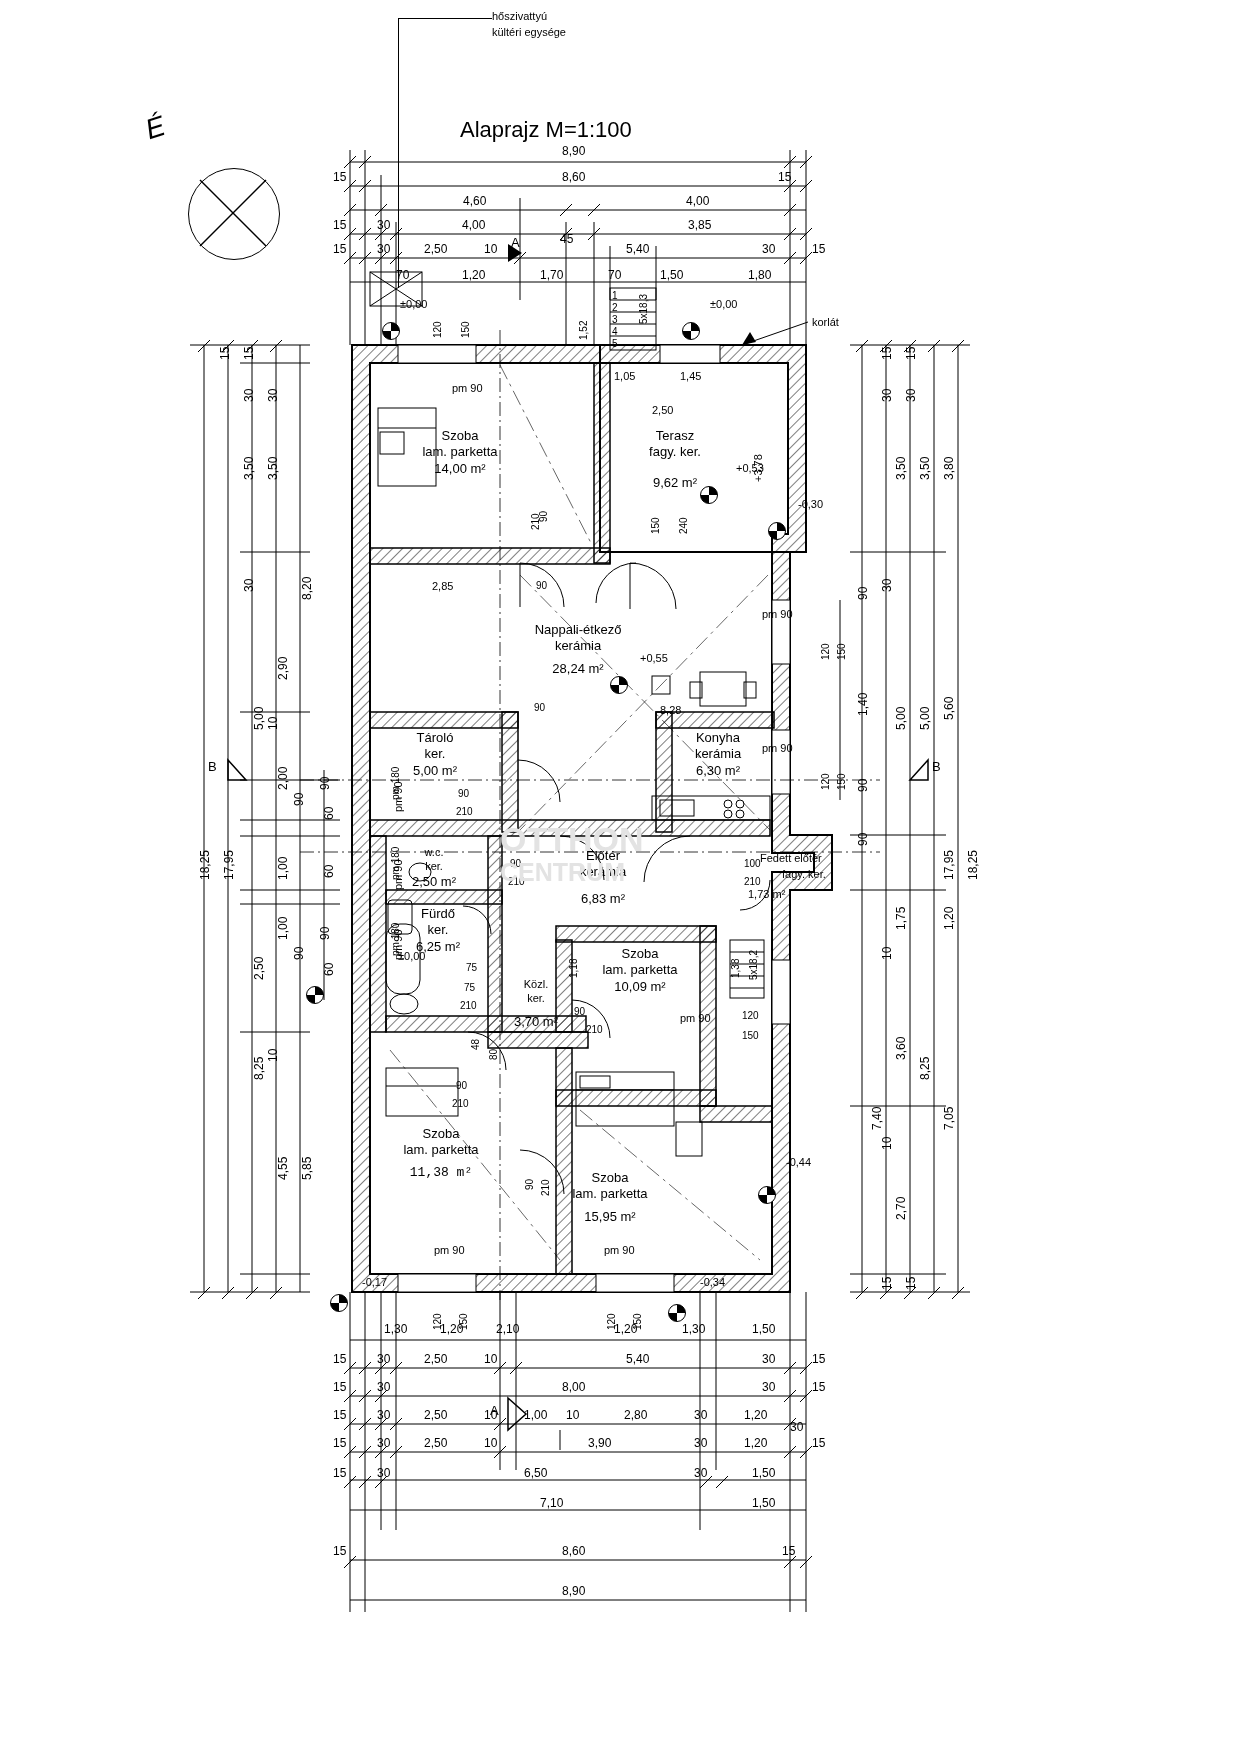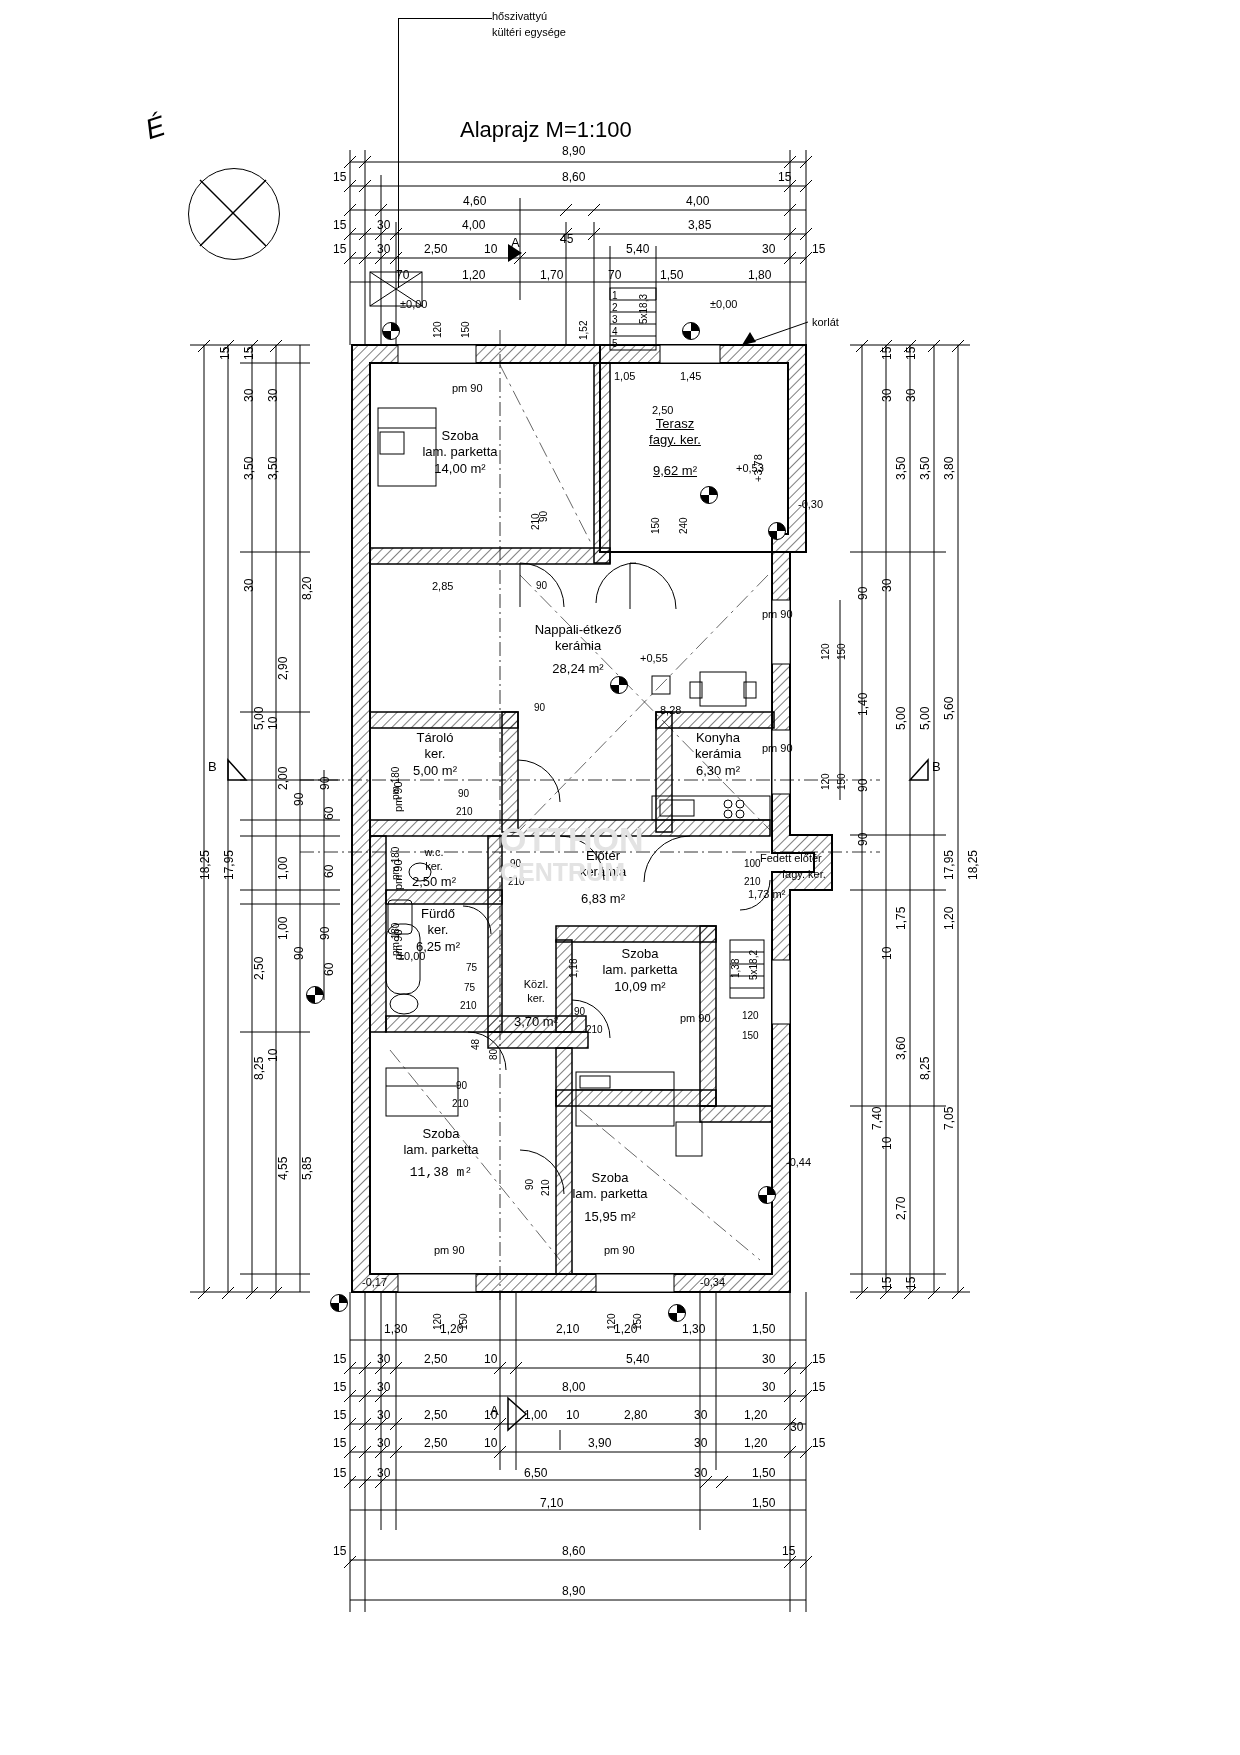--- a/index.html
+++ b/index.html
@@ -285,21 +285,21 @@
   <div class="t sm" style="left:362px;top:1276px;">-0,17</div>
   <div class="pie" style="left:668px;top:1304px;"></div>
   <div class="t sm" style="left:700px;top:1276px;">-0,34</div>
 
   <div class="room" style="left:400px;top:428px;width:120px;">
     <div>Szoba</div>
     <div>lam. parketta</div>
     <div class="area">14,00 m²</div>
   </div>
 
-  <div class="room" style="left:620px;top:416px;width:110px;text-decoration:underline;">
+  <div class="room" style="left:620px;top:428px;width:110px;">
     <div>Terasz</div>
     <div>fagy. ker.</div>
     <div class="area" style="margin-top:14px;">9,62 m²</div>
   </div>
 
   <div class="room" style="left:496px;top:622px;width:164px;">
     <div>Nappali-étkező</div>
     <div>kerámia</div>
     <div class="area" style="margin-top:6px;">28,24 m²</div>
   </div>
@@ -618,21 +618,21 @@
       <line x1="700" y1="1488" x2="712" y2="1476"></line>
         <line x1="716" y1="1488" x2="728" y2="1476"></line>
       <line x1="344" y1="1568" x2="356" y2="1556"></line>
       <line x1="784" y1="1568" x2="796" y2="1556"></line>
         <line x1="800" y1="1568" x2="812" y2="1556"></line>
     </g>
   </svg>
 
   <div class="dim" style="left:384px;top:1322px;">1,30</div>
   <div class="dim" style="left:440px;top:1322px;">1,20</div>
-  <div class="dim" style="left:556px;top:1322px;">2,10</div>
+  <div class="dim" style="left:496px;top:1322px;">2,10</div>
   <div class="dim" style="left:614px;top:1322px;">1,20</div>
   <div class="dim" style="left:682px;top:1322px;">1,30</div>
   <div class="dim" style="left:752px;top:1322px;">1,50</div>
 
   <div class="dim" style="left:333px;top:1352px;">15</div>
   <div class="dim" style="left:377px;top:1352px;">30</div>
   <div class="dim" style="left:424px;top:1352px;">2,50</div>
   <div class="dim" style="left:484px;top:1352px;">10</div>
   <div class="dim" style="left:626px;top:1352px;">5,40</div>
   <div class="dim" style="left:762px;top:1352px;">30</div>

